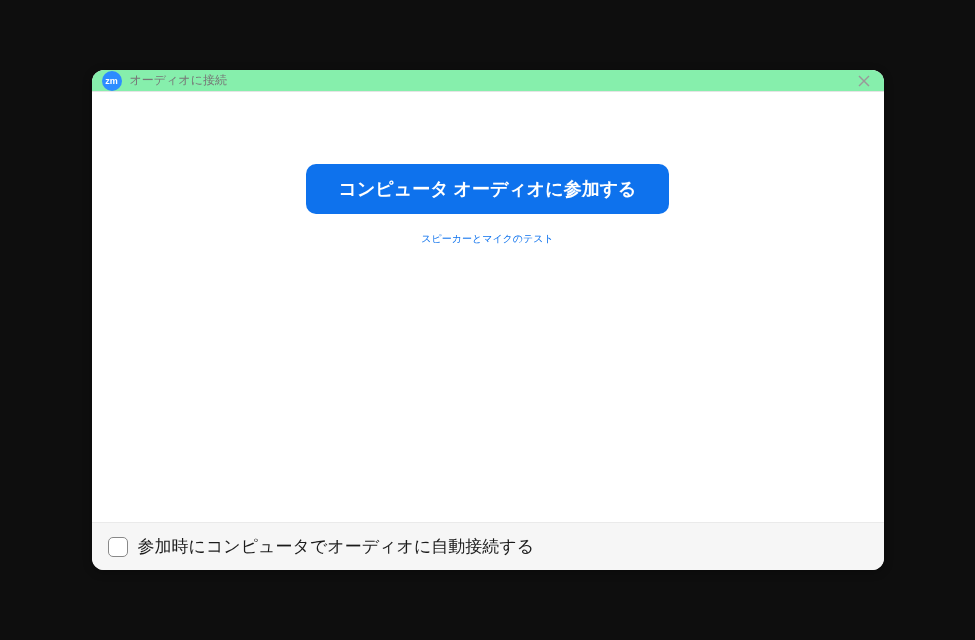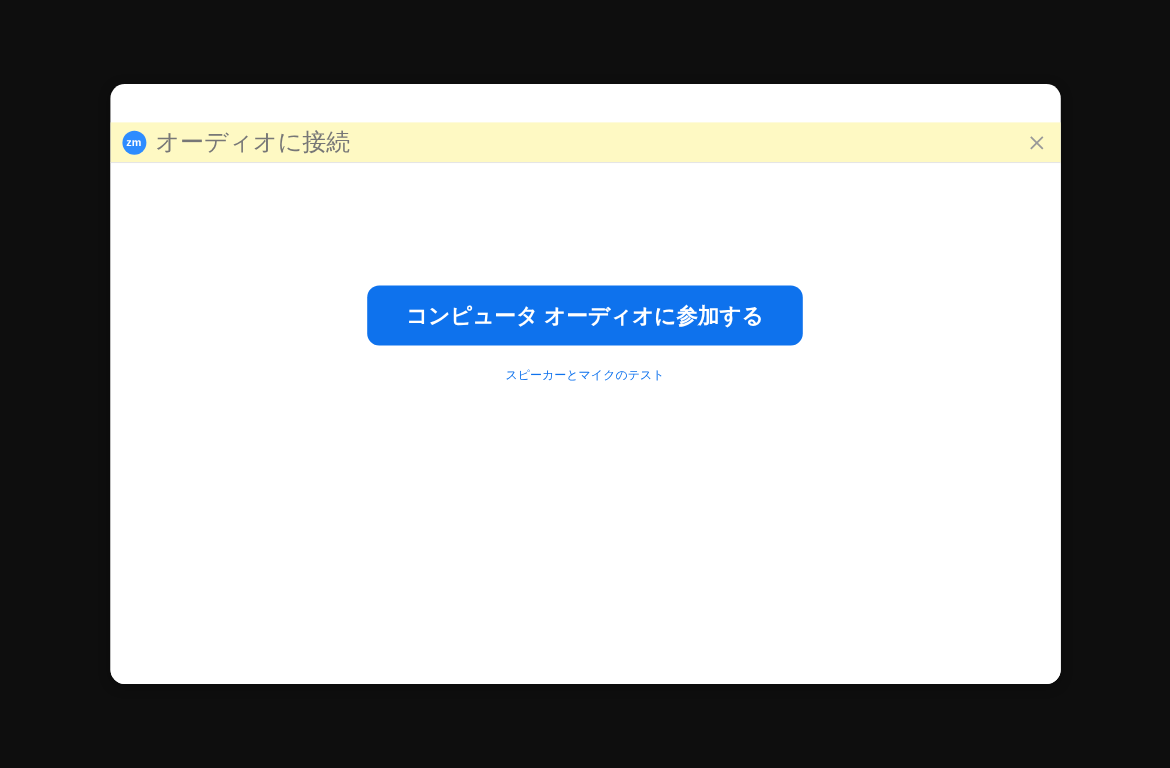--- a/index.html
+++ b/index.html
@@ -24,47 +24,46 @@
       height: 500px;
       background: #ffffff;
       border-radius: 12px;
       overflow: hidden;
       display: flex;
       flex-direction: column;
       box-shadow: 0 2px 10px rgba(0,0,0,0.3);
     }
     
     .titlebar {
-      height: 34px;
-      background: #fef9c3;
+      height: 22px;
+      background: #86efac;
       display: flex;
       align-items: center;
       padding: 0 10px;
       border-bottom: 1px solid #e5e5e5;
-      margin-top: 32px;
     }
     
     .app-icon {
       width: 20px;
       height: 20px;
       background: #2d8cff;
       border-radius: 50%;
       display: flex;
       align-items: center;
       justify-content: center;
       color: white;
       font-size: 9px;
       font-weight: bold;
       margin-right: 8px;
       flex-shrink: 0;
     }
     
     .title-text {
       color: #777;
-      font-size: 20px;
+      font-size: 12px;
       flex: 1;
     }
     
     .close-icon {
       width: 20px;
       height: 20px;
       display: flex;
       align-items: center;
       justify-content: center;
       cursor: pointer;
@@ -76,21 +75,21 @@
       height: 16px;
     }
     
     .content {
       flex: 1;
       background: #ffffff;
       display: flex;
       flex-direction: column;
       align-items: center;
       justify-content: flex-start;
-      padding-top: 102px;
+      padding-top: 72px;
     }
     
     .join-button {
       background: #0e72ed;
       color: #ffffff;
       border: none;
       border-radius: 10px;
       padding: 13px 32px;
       font-size: 18px;
       font-weight: 600;
@@ -151,14 +150,20 @@
         <line x1="13" y1="3" x2="3" y2="13"></line>
       </svg>
     </div>
   </div>
 
   <div class="content">
     <button class="join-button">コンピュータ オーディオに参加する</button>
     <a class="test-link">スピーカーとマイクのテスト</a>
   </div>
 
+  <div class="footer">
+    <label class="checkbox-wrapper">
+      <div class="checkbox"></div>
+      <span class="checkbox-label">参加時にコンピュータでオーディオに自動接続する</span>
+    </label>
+  </div>
 
 </div>
 
 </body></html>

